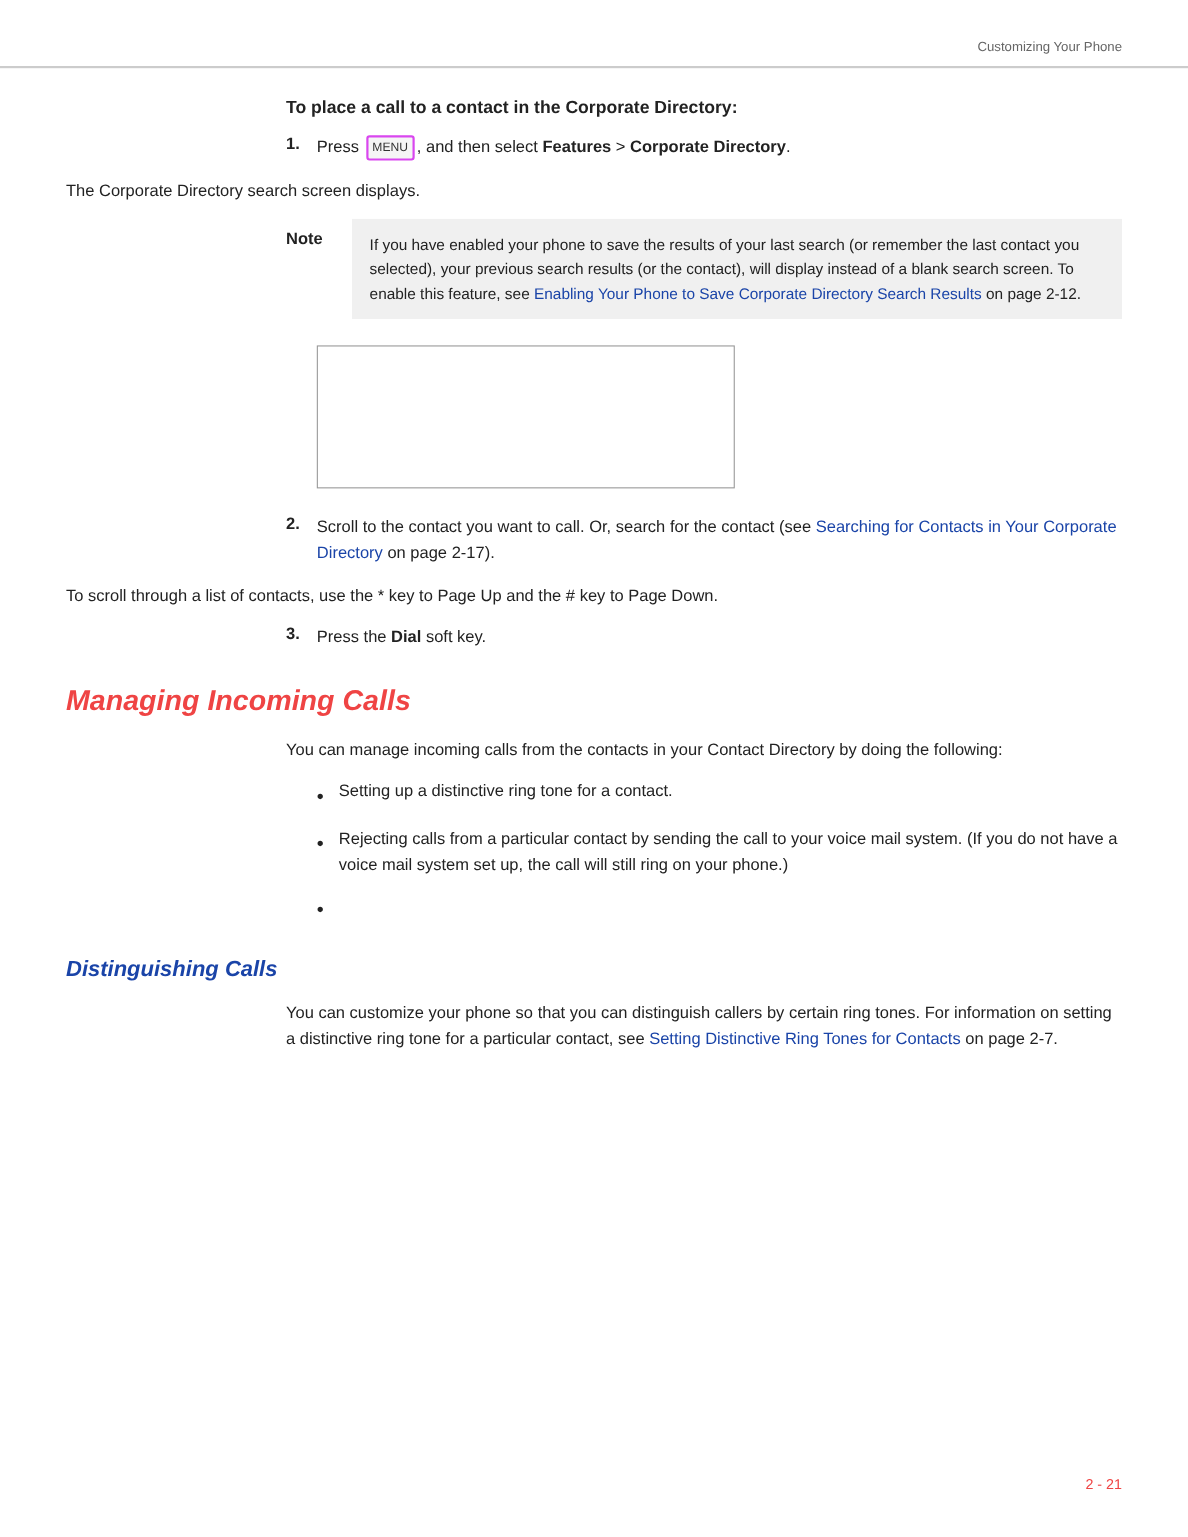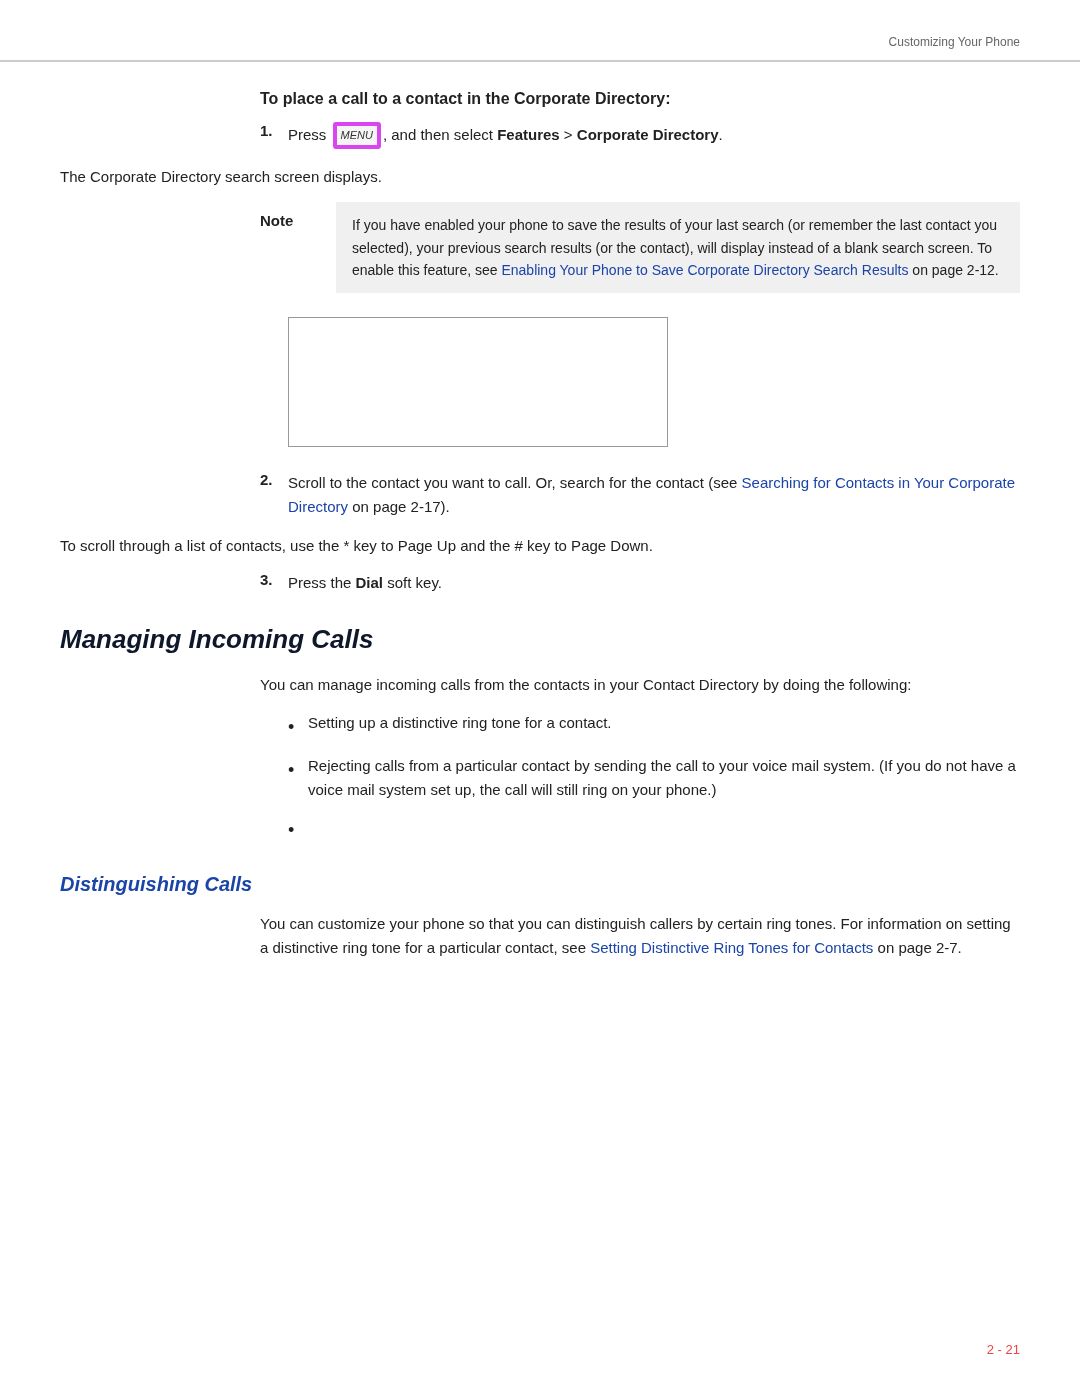--- a/index.html
+++ b/index.html
@@ -78,44 +78,42 @@
       line-height: 1.55;
     }
 
     .step-content .bold {
       font-weight: bold;
     }
 
     
     .menu-icon {
       display: inline-block;
-      border: 4px solid #d946ef;
+      border: 2px solid #d946ef;
       border-radius: 3px;
       padding: 1px 4px;
       font-size: 11px;
-      font-style: italic;
       color: #333;
       vertical-align: middle;
       margin: 0 2px;
       background: #f5f5f5;
     }
 
     
     .para-indented {
       margin-bottom: 14px;
       font-size: 15px;
       line-height: 1.55;
     }
 
     
     .note-container {
       display: flex;
       margin-left: 200px;
       margin-bottom: 24px;
-      gap: 16px;
     }
 
     .note-label {
       font-weight: bold;
       font-size: 15px;
       min-width: 60px;
       padding-top: 10px;
     }
 
     .note-box {
@@ -163,21 +161,21 @@
     }
 
     .bullet-dot {
       min-width: 20px;
       padding-top: 2px;
       font-size: 18px;
     }
 
     
     .section-title {
-      color: #0f172a;
+      color: #ef4444;
       font-size: 26px;
       font-weight: bold;
       font-style: italic;
       margin-bottom: 18px;
       margin-top: 30px;
     }
 
     
     .subsection-title {
       color: #1a44a8;

